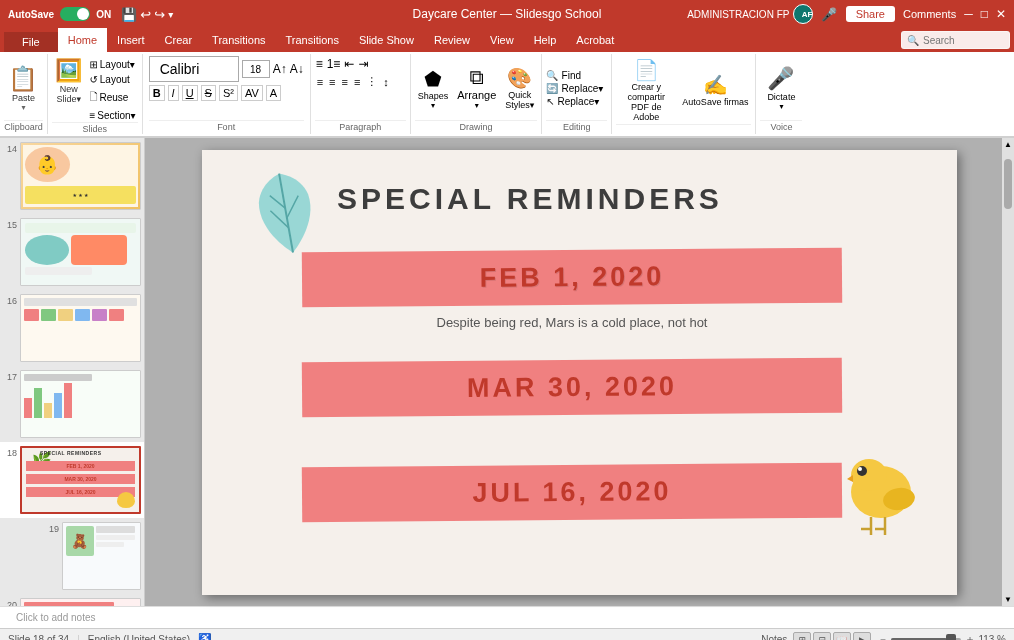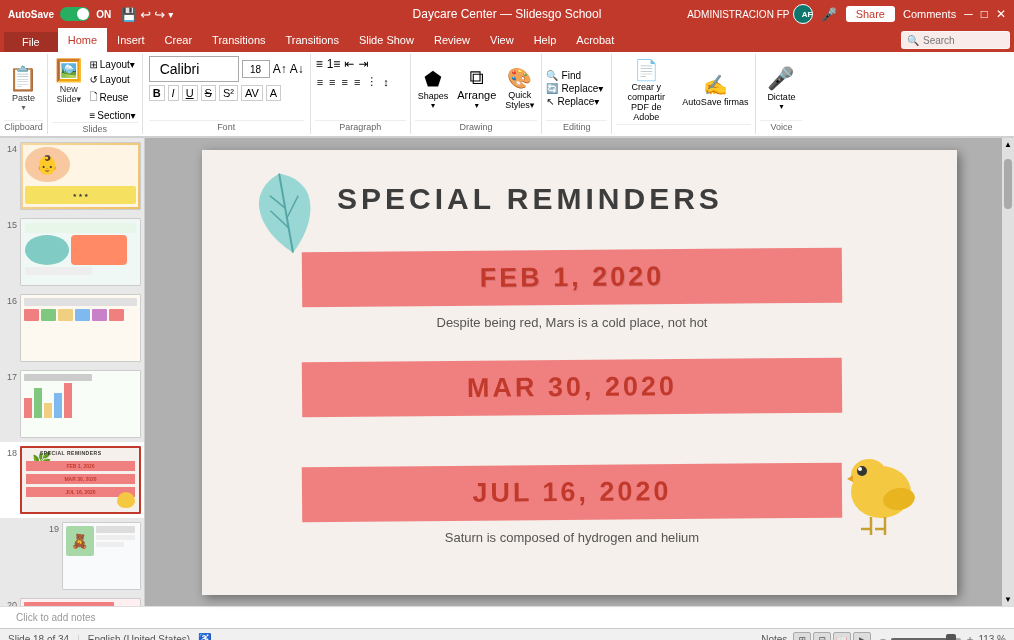--- a/index.html
+++ b/index.html
@@ -331,21 +331,20 @@
       <div style="position:absolute;top:210px;left:100px;width:540px;text-align:center;">
         <div style="background:#f08080;display:block;padding:12px 20px;margin-bottom:10px;transform:rotate(-0.5deg);width:100%;">
           <span style="font-size:27px;font-weight:900;color:#c0392b;text-transform:uppercase;letter-spacing:3px;font-family:'Arial Black','Arial',sans-serif;">MAR 30, 2020</span>
         </div>
       </div>
 
       <div style="position:absolute;top:315px;left:100px;width:540px;text-align:center;">
         <div style="background:#f08080;display:block;padding:12px 20px;margin-bottom:10px;transform:rotate(-0.5deg);width:100%;">
           <span style="font-size:27px;font-weight:900;color:#c0392b;text-transform:uppercase;letter-spacing:3px;font-family:'Arial Black','Arial',sans-serif;">JUL 16, 2020</span>
         </div>
-        <div style="font-size:13px;color:#555;margin-bottom:4px;font-family:Arial,sans-serif;">Saturn is composed of hydrogen and helium</div>
       </div>
 
       <div style="position:absolute;right:38px;bottom:55px;">
         <svg width="80" height="90" viewBox="0 0 80 90" xmlns="http://www.w3.org/2000/svg">
 
           <ellipse cx="42" cy="45" rx="30" ry="26" fill="#f5c842"></ellipse>
 
           <ellipse cx="60" cy="52" rx="16" ry="11" fill="#e8b520" transform="rotate(-10 60 52)"></ellipse>
 
           <ellipse cx="30" cy="28" rx="18" ry="16" fill="#f5c842"></ellipse>

